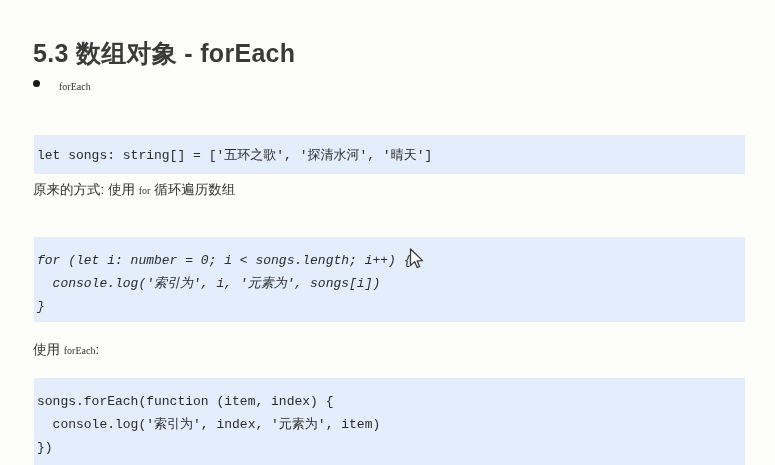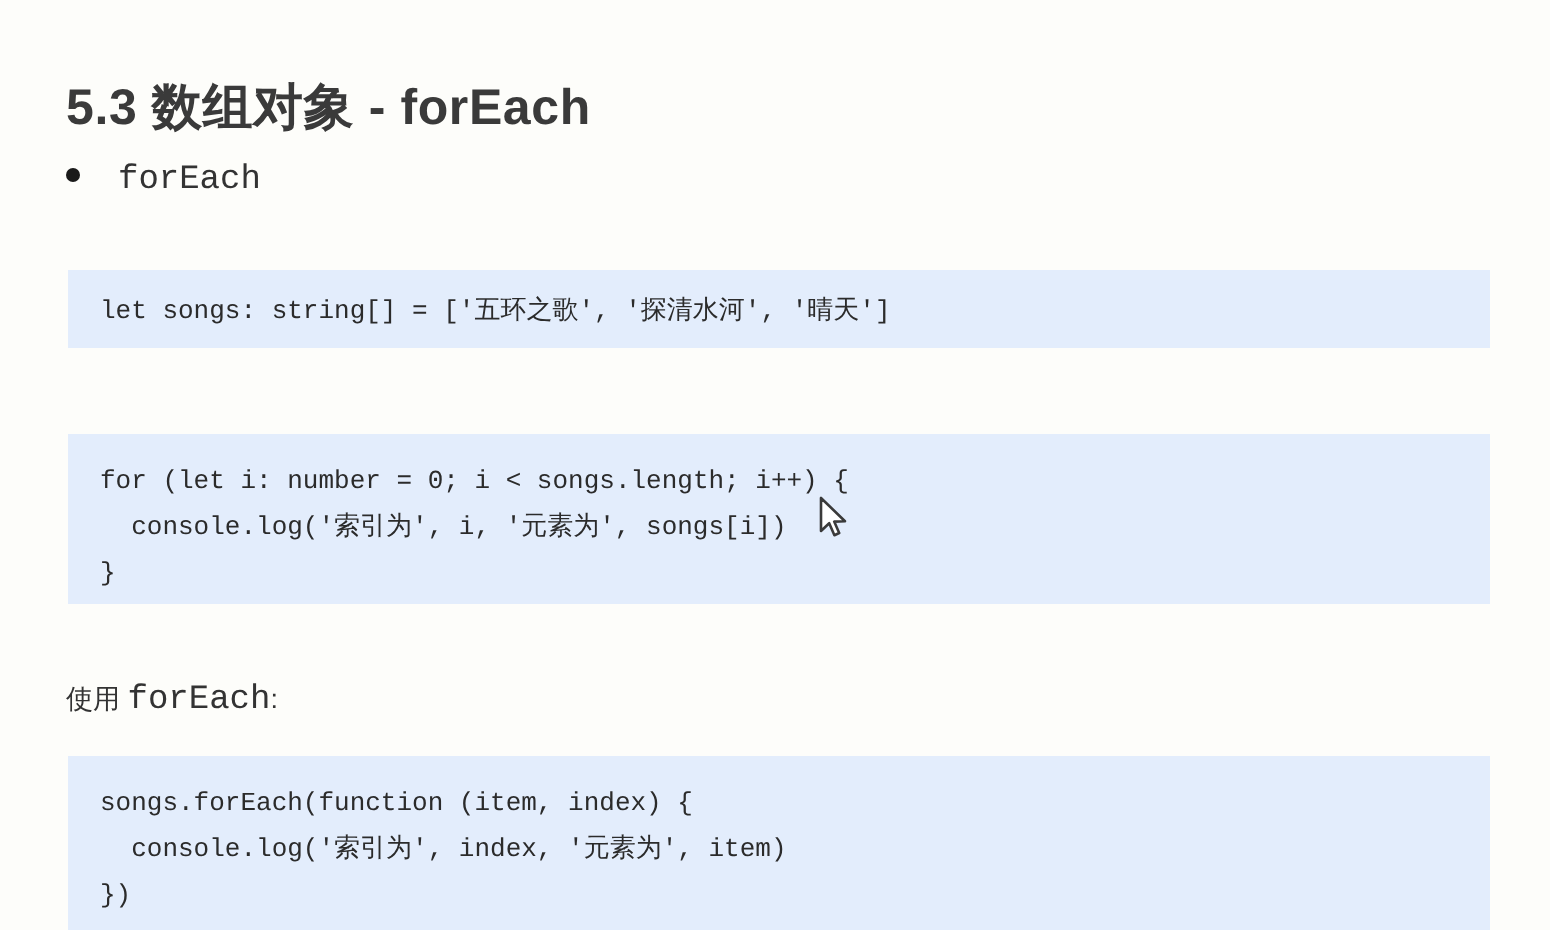--- a/index.html
+++ b/index.html
@@ -46,47 +46,47 @@
     width: 7px;
     height: 7px;
     background: #1a1a1a;
     border-radius: 50%;
     margin-right: 19px;
     position: relative;
     top: -3px;
     flex: 0 0 auto;
   }
   .mono {
-    font-family: Liberation Mono, monospace;
-    font-size: 17px;
+    font-family: Liberation Serif, serif;
+    font-size: 10px;
   }
   .para {
     position: absolute;
     left: 33px;
     font-size: 13.5px;
     color: #333;
     white-space: nowrap;
   }
   .para-1 { top: 181px; }
   .para-2 { top: 329px; margin-top: 12px; }
   .codeblock {
     position: absolute;
     left: 34px;
     width: 711px;
     background: #e3edfc;
     box-sizing: border-box;
-    padding: 12px 0 12px 16px;
+    padding: 12px 0 12px 3px;
     font-family: "Liberation Mono", "DejaVu Sans Mono", monospace;
     font-size: 13px;
     line-height: 23px;
     color: #2b2b2b;
     white-space: pre;
   }
   .code-1 { top: 122px; height: 39px; padding-top: 9px; }
-  .code-2 { top: 204px; height: 85px; }
+  .code-2 { top: 224px; height: 85px; font-style: italic; }
   .code-3 { top: 365px; height: 100px; }
   .cursor {
     position: absolute;
     left: 409px;
     top: 248px;
     width: 16px;
     height: 22px;
     pointer-events: none;
   }
 </style>
@@ -98,20 +98,23 @@
   <h1 class="heading">5.3 数组对象 - forEach</h1>
 
   <div class="bullet-row">
     <span class="bullet-dot"></span>
     <span class="mono">forEach</span>
     <span style="width:9px"></span>
   </div>
 
   <pre class="codeblock code-1">let songs: string[] = ['五环之歌', '探清水河', '晴天']</pre>
 
+  <div class="para para-1">
+    <span>原来的方式: 使用 </span><span class="mono">for</span><span> 循环遍历数组</span>
+  </div>
 
   <pre class="codeblock code-2">for (let i: number = 0; i &lt; songs.length; i++) {
   console.log('索引为', i, '元素为', songs[i])
 }</pre>
 
   <div class="para para-2">
     <span>使用 </span><span class="mono">forEach</span><span>:</span>
   </div>
 
   <pre class="codeblock code-3">songs.forEach(function (item, index) {

